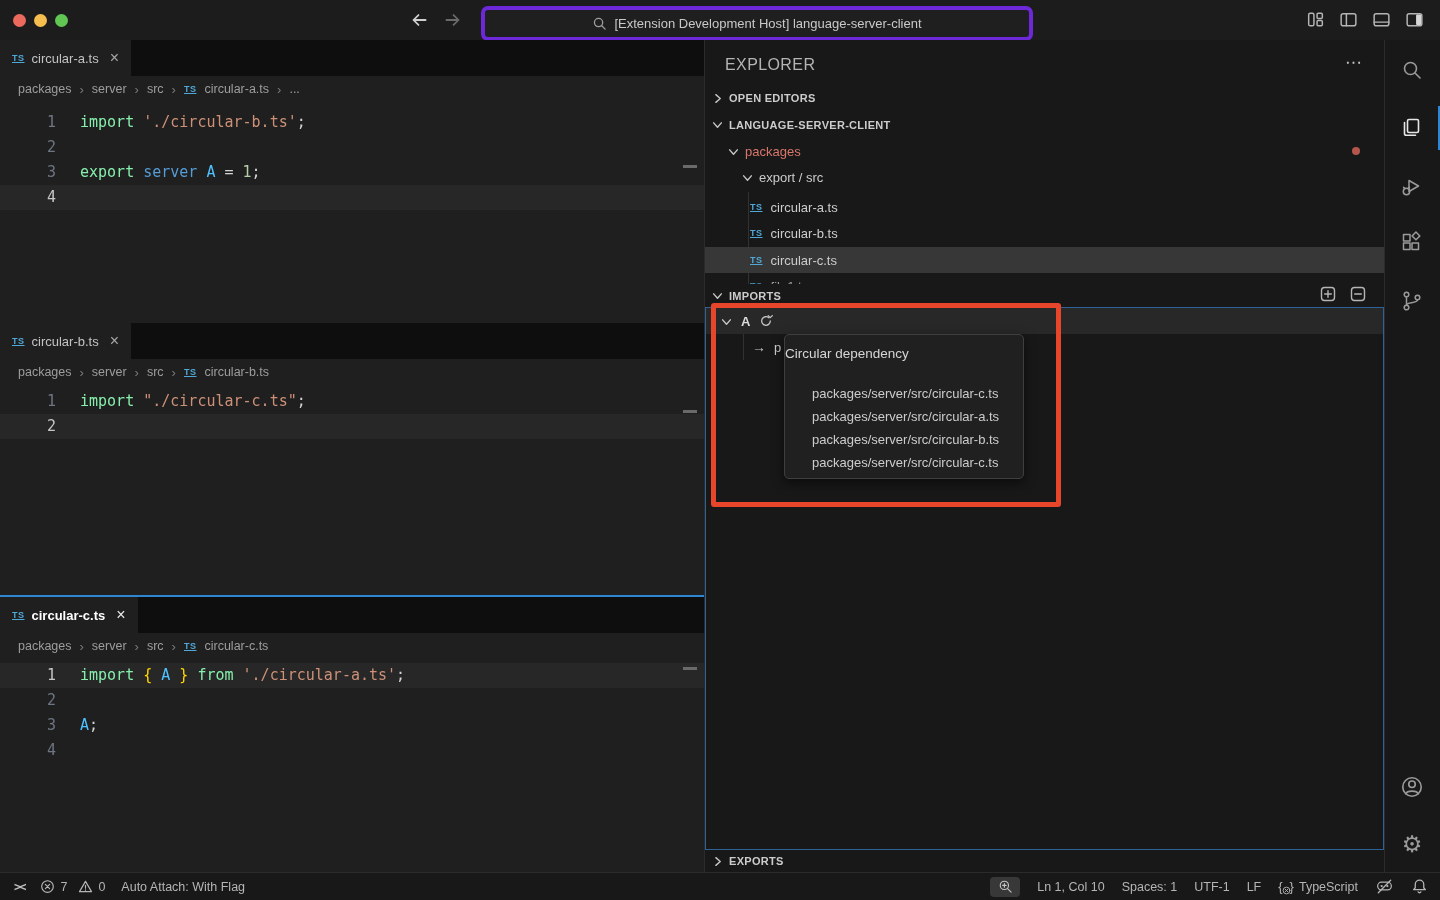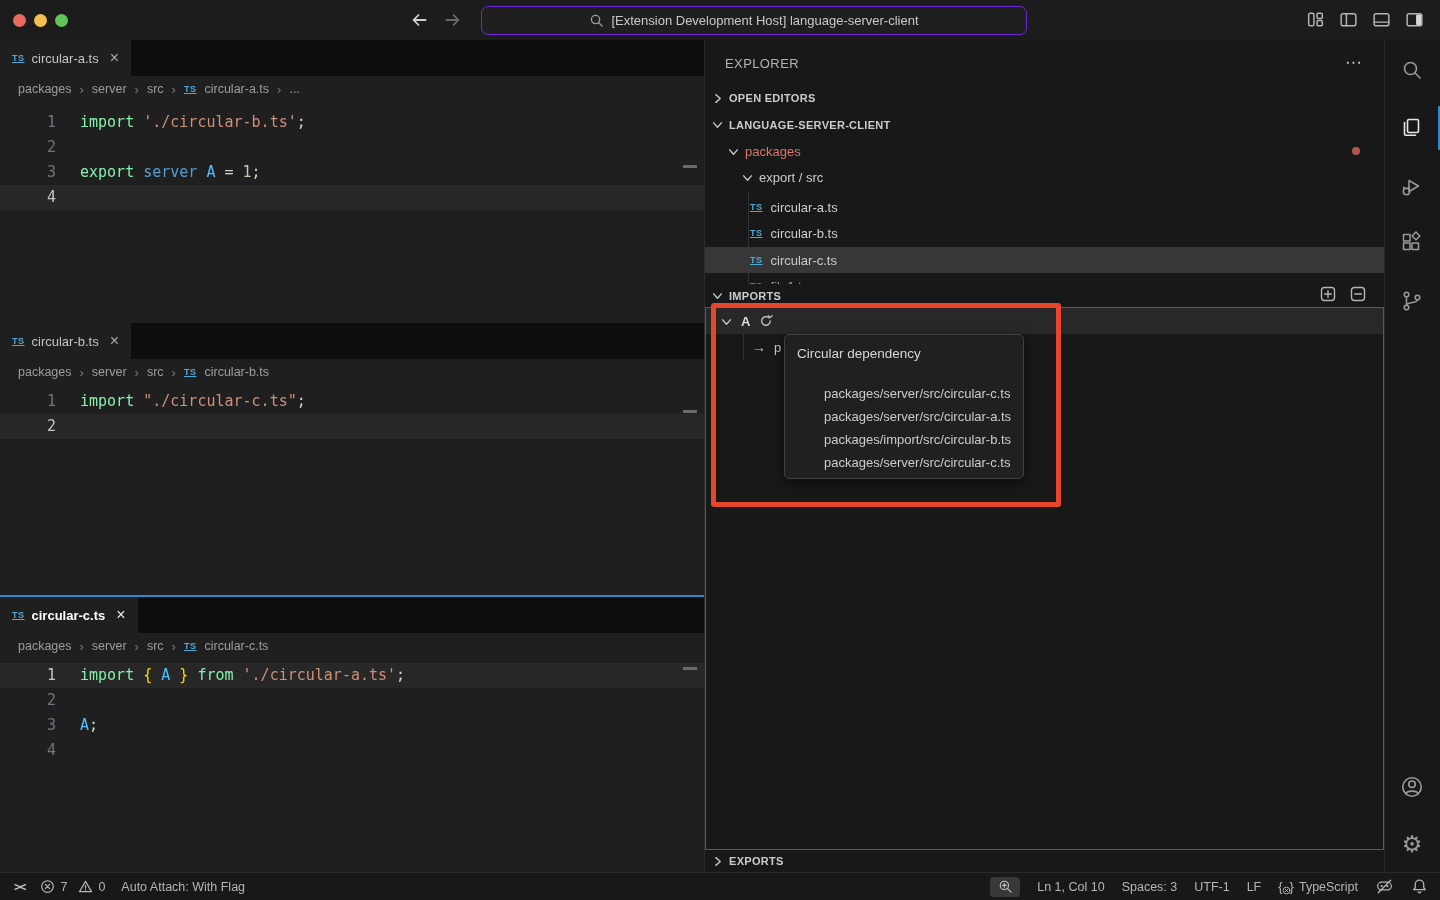--- a/index.html
+++ b/index.html
@@ -7,21 +7,21 @@
        font-family:"Liberation Sans",sans-serif;color:#ccc;-webkit-font-smoothing:antialiased;}
   svg{display:block;}
   .ic{stroke:#b5b5b5;fill:none;stroke-width:1.4;stroke-linecap:round;stroke-linejoin:round;}
 
   
   .titlebar{position:absolute;left:0;top:0;width:1440px;height:40px;background:#1c1c1c;}
   .traffic{position:absolute;left:13px;top:14px;display:flex;gap:8px;}
   .light{width:13px;height:13px;border-radius:50%;}
   .nav-arrows{position:absolute;left:408px;top:9px;display:flex;gap:12px;}
   .searchbox{position:absolute;left:481px;top:6px;width:544px;height:27px;background:#1f1f1f;
-             border:1px solid #6d28d9;border-radius:7px;display:flex;align-items:center;justify-content:center;gap:7px;}
+             border:4px solid #6d28d9;border-radius:7px;display:flex;align-items:center;justify-content:center;gap:7px;}
   .searchbox .txt{font-size:13px;color:#c9c9c9;}
   .layout-icons{position:absolute;right:15px;top:9px;display:flex;gap:12px;align-items:center;}
 
   
   .editors{position:absolute;left:0;top:40px;width:704px;bottom:28px;}
   .egroup{position:absolute;left:0;width:704px;background:#1f1f1f;}
   .g1{top:0;height:283px;}
   .g2{top:283px;height:272px;}
   .g3{top:555px;height:277px;border-top:2px solid #2f86d1;box-sizing:border-box;}
   .tabbar{height:36px;background:#0e0e0e;display:flex;}
@@ -41,21 +41,21 @@
   .cline.active .lnum{color:#c6c6c6;}
   .ltext{white-space:pre;}
   .tk-kw{color:#86efac}.tk-kw2{color:#569CD6}.tk-var{color:#4FC1FF}
   .tk-num{color:#B5CEA8}.tk-str{color:#CE9178}.tk-pun{color:#D4D4D4}.tk-brace{color:#FFD700}
   .ruler-mark{position:absolute;right:7px;width:14px;height:3px;background:#6a6a6a;}
 
   
   .sidebar{position:absolute;left:704px;top:40px;width:681px;bottom:28px;background:#181818;
            border-left:1px solid #2b2b2b;border-right:1px solid #2b2b2b;box-sizing:border-box;}
   .ex-header{position:absolute;left:0;top:0;width:100%;height:46px;}
-  .ex-title{position:absolute;left:20px;top:16px;font-size:13px;color:#b4b4b4;letter-spacing:.4px;}
+  .ex-title{position:absolute;left:20px;top:16px;font-size:16px;color:#b4b4b4;letter-spacing:.4px;}
   .ex-more{position:absolute;right:22px;top:12px;font-size:17px;color:#c5c5c5;}
   .srow{position:absolute;left:0;width:100%;display:flex;align-items:center;gap:6px;}
   .sect-label{font-size:11px;font-weight:700;color:#cccccc;letter-spacing:.3px;}
   .item-label{font-size:13px;color:#cccccc;}
   .row-open{top:46px;height:24px;padding-left:7px;box-sizing:border-box;}
   .row-root{top:72px;height:25px;padding-left:7px;box-sizing:border-box;}
   .row-pkg{top:98px;height:26px;padding-left:23px;box-sizing:border-box;}
   .row-pkg .item-label{color:#D9776C;}
   .pkg-dot{position:absolute;right:24px;top:9px;width:8px;height:8px;border-radius:50%;background:#b3574c;}
   .row-srv{top:124px;height:26px;padding-left:37px;box-sizing:border-box;}
@@ -66,21 +66,21 @@
   .clipwrap .frow{position:static;}
   .row-imports{top:244px;height:23px;padding-left:7px;box-sizing:border-box;}
   .hdr-actions{position:absolute;right:18px;top:2px;display:flex;gap:14px;}
   .imports-body{position:absolute;left:0;top:267px;width:100%;height:543px;border:1px solid #2f6296;box-sizing:border-box;background:#181818;}
   .imp-row1{position:absolute;left:0;top:0;width:100%;height:26px;background:#282828;display:flex;align-items:center;gap:9px;padding-left:15px;box-sizing:border-box;}
   .imp-node{font-size:13px;color:#dcdcdc;font-weight:600;}
   .imp-row2{position:absolute;left:0;top:26px;width:100%;height:26px;display:flex;align-items:center;gap:8px;padding-left:46px;box-sizing:border-box;}
   .imp-arrow{font-size:14px;color:#c5c5c5;}
   .imp-guide{position:absolute;left:37px;top:26px;height:26px;width:1px;background:#323232;}
   .tooltip{position:absolute;left:78px;top:26px;width:240px;height:145px;background:#202020;border:1px solid #3f3f3f;
-           border-radius:5px;box-shadow:0 4px 12px rgba(0,0,0,.55);padding:9px 12px;box-sizing:border-box;z-index:5;}
+           border-radius:5px;box-shadow:0 4px 12px rgba(0,0,0,.55);padding:9px 0;box-sizing:border-box;z-index:5;}
   .tooltip .tt-title{font-size:13.5px;color:#d6d6d6;line-height:20px;}
   .tooltip .tt-paths{margin-top:18px;}
   .tooltip .tt-path{font-size:13px;color:#cccccc;line-height:23px;white-space:nowrap;margin-left:27px;}
   .annotation{position:absolute;left:6px;top:263px;width:340px;height:194px;border:5px solid #E8462B;border-radius:3px;z-index:10;pointer-events:none;}
   .row-exports{top:810px;height:22px;padding-left:7px;box-sizing:border-box;}
 
   
   .activity{position:absolute;right:0;top:40px;width:55px;bottom:28px;background:#181818;}
   .abtn{position:absolute;left:13px;width:28px;height:28px;display:flex;align-items:center;justify-content:center;}
   .active-indicator{position:absolute;right:0;top:66px;width:2px;height:44px;background:#2f86d1;}
@@ -378,21 +378,21 @@
       <div class="imp-row2">
         <span class="imp-arrow">→</span>
         <span class="item-label">p</span>
       </div>
 
       <div class="tooltip">
         <div class="tt-title">Circular dependency</div>
         <div class="tt-paths">
           <div class="tt-path">packages/server/src/circular-c.ts</div>
           <div class="tt-path">packages/server/src/circular-a.ts</div>
-          <div class="tt-path">packages/import/src/circular-b.ts</div>
+          <div class="tt-path">packages/server/src/circular-b.ts</div>
           <div class="tt-path">packages/server/src/circular-c.ts</div>
         </div>
       </div>
     </div>
 
     <div class="annotation"></div>
 
     <div class="srow row-exports">
       <span>
           <svg width="11" height="11" viewBox="0 0 10 10">
@@ -481,21 +481,21 @@
       <span class="zoom-btn">
         <svg width="15" height="15" viewBox="0 0 16 16">
             <circle class="ic" style="stroke:#c5c5c5;stroke-width:1.2" cx="6.8" cy="6.8" r="4.4"></circle>
             <path class="ic" style="stroke:#c5c5c5;stroke-width:1.2" d="M10.2 10.2 14 14M6.8 4.9v3.8M4.9 6.8h3.8"></path>
           </svg>
       </span>
       <span class="sb-item">
           <span>Ln 1, Col 10</span>
         </span>
       <span class="sb-item">
-          <span>Spaces: 3</span>
+          <span>Spaces: 1</span>
         </span>
       <span class="sb-item">
           <span>UTF-1</span>
         </span>
       <span class="sb-item">
           <span>LF</span>
         </span>
       <span class="sb-item">
         <span class="braces-wrap">
           <span>{</span>

